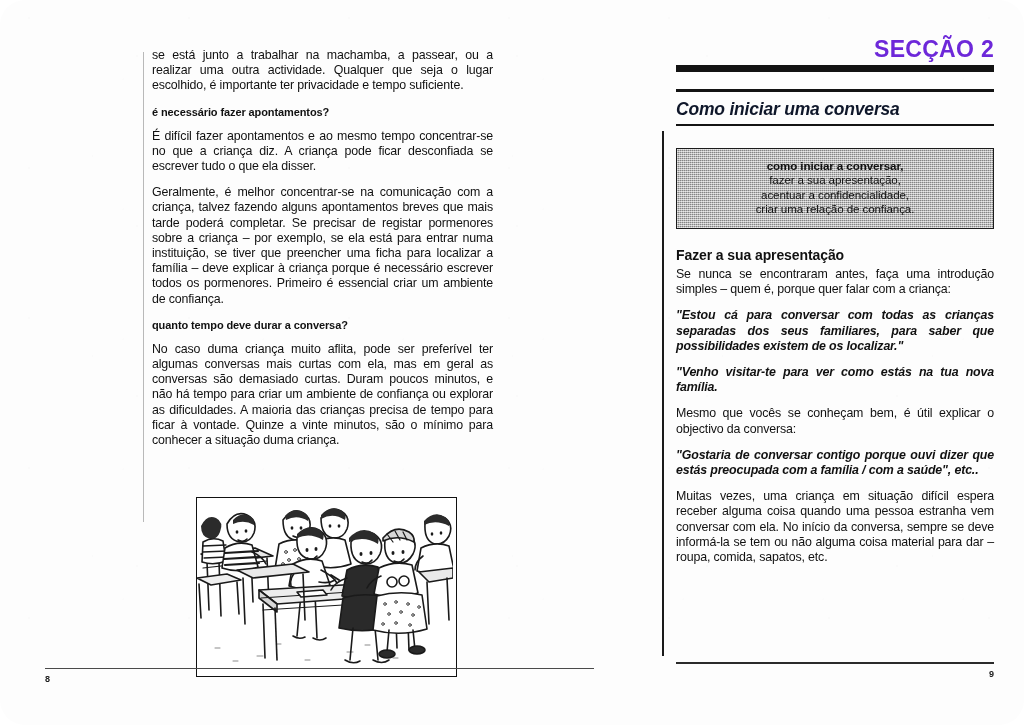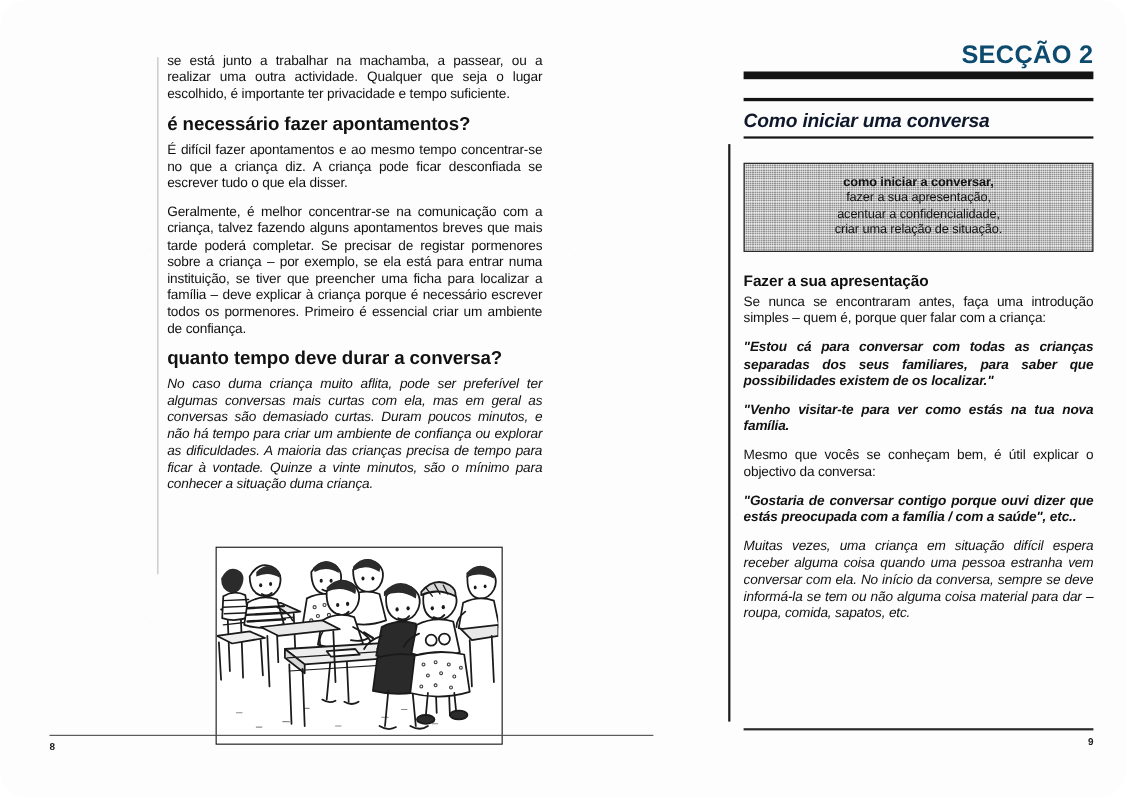--- a/index.html
+++ b/index.html
@@ -56,23 +56,23 @@
   }
 
   
   .para {
     font-size: 12.4px;
     line-height: 15.2px;
     text-align: justify;
     margin: 0 0 11px 0;
     letter-spacing: -.15px;
   }
-  .para.last { margin-bottom: 0; font-style: italic; }
+  .para.last { margin-bottom: 0; }
   .subhead {
-    font-size: 17px;
+    font-size: 11px;
     line-height: 15px;
     font-weight: bold;
     margin: 0 0 9px 0;
     letter-spacing: -.1px;
   }
   .quote {
     font-size: 12.4px;
     line-height: 15.2px;
     font-style: italic;
     font-weight: bold;
@@ -128,21 +128,21 @@
     top: 36px;
     width: 318px;
   }
   .section-label {
     text-align: right;
     font-size: 23px;
     font-weight: bold;
     letter-spacing: .3px;
     line-height: 26px;
     margin: 0;
-    color: #0c4a6e;
+    color: #6d28d9;
   }
   .rule-thick {
     height: 7px;
     background: #131313;
     margin-top: 3px;
   }
   .rule-med {
     height: 3px;
     background: #131313;
     margin-top: 17px;
@@ -388,21 +388,21 @@
     <div class="section-label">SECÇÃO 2</div>
     <div class="rule-thick"></div>
     <div class="rule-med"></div>
     <div class="section-title">Como iniciar uma conversa</div>
     <div class="rule-thin"></div>
 
     <div class="grey-box">
       <div class="gb-line strong">como iniciar a conversar,</div>
       <div class="gb-line">fazer a sua apresentação,</div>
       <div class="gb-line">acentuar a confidencialidade,</div>
-      <div class="gb-line">criar uma relação de situação.</div>
+      <div class="gb-line">criar uma relação de confiança.</div>
     </div>
 
     <div class="body-right">
       <p class="subhead">Fazer a sua apresentação</p>
       <p class="para">Se nunca se encontraram antes, faça uma introdução simples – quem é, porque quer falar com a criança:</p>
       <p class="quote">"Estou cá para conversar com todas as crianças separadas dos seus familiares, para saber que possibilidades existem de os localizar."</p>
       <p class="quote">"Venho visitar-te para ver como estás na tua nova família.</p>
       <p class="para">Mesmo que vocês se conheçam bem, é útil explicar o objectivo da conversa:</p>
       <p class="quote">"Gostaria de conversar contigo porque ouvi dizer que estás preocupada com a família / com a saúde", etc..</p>
       <p class="para last">Muitas vezes, uma criança em situação difícil espera receber alguma coisa quando uma pessoa estranha vem conversar com ela. No início da conversa, sempre se deve informá-la se tem ou não alguma coisa material para dar – roupa, comida, sapatos, etc.</p>

